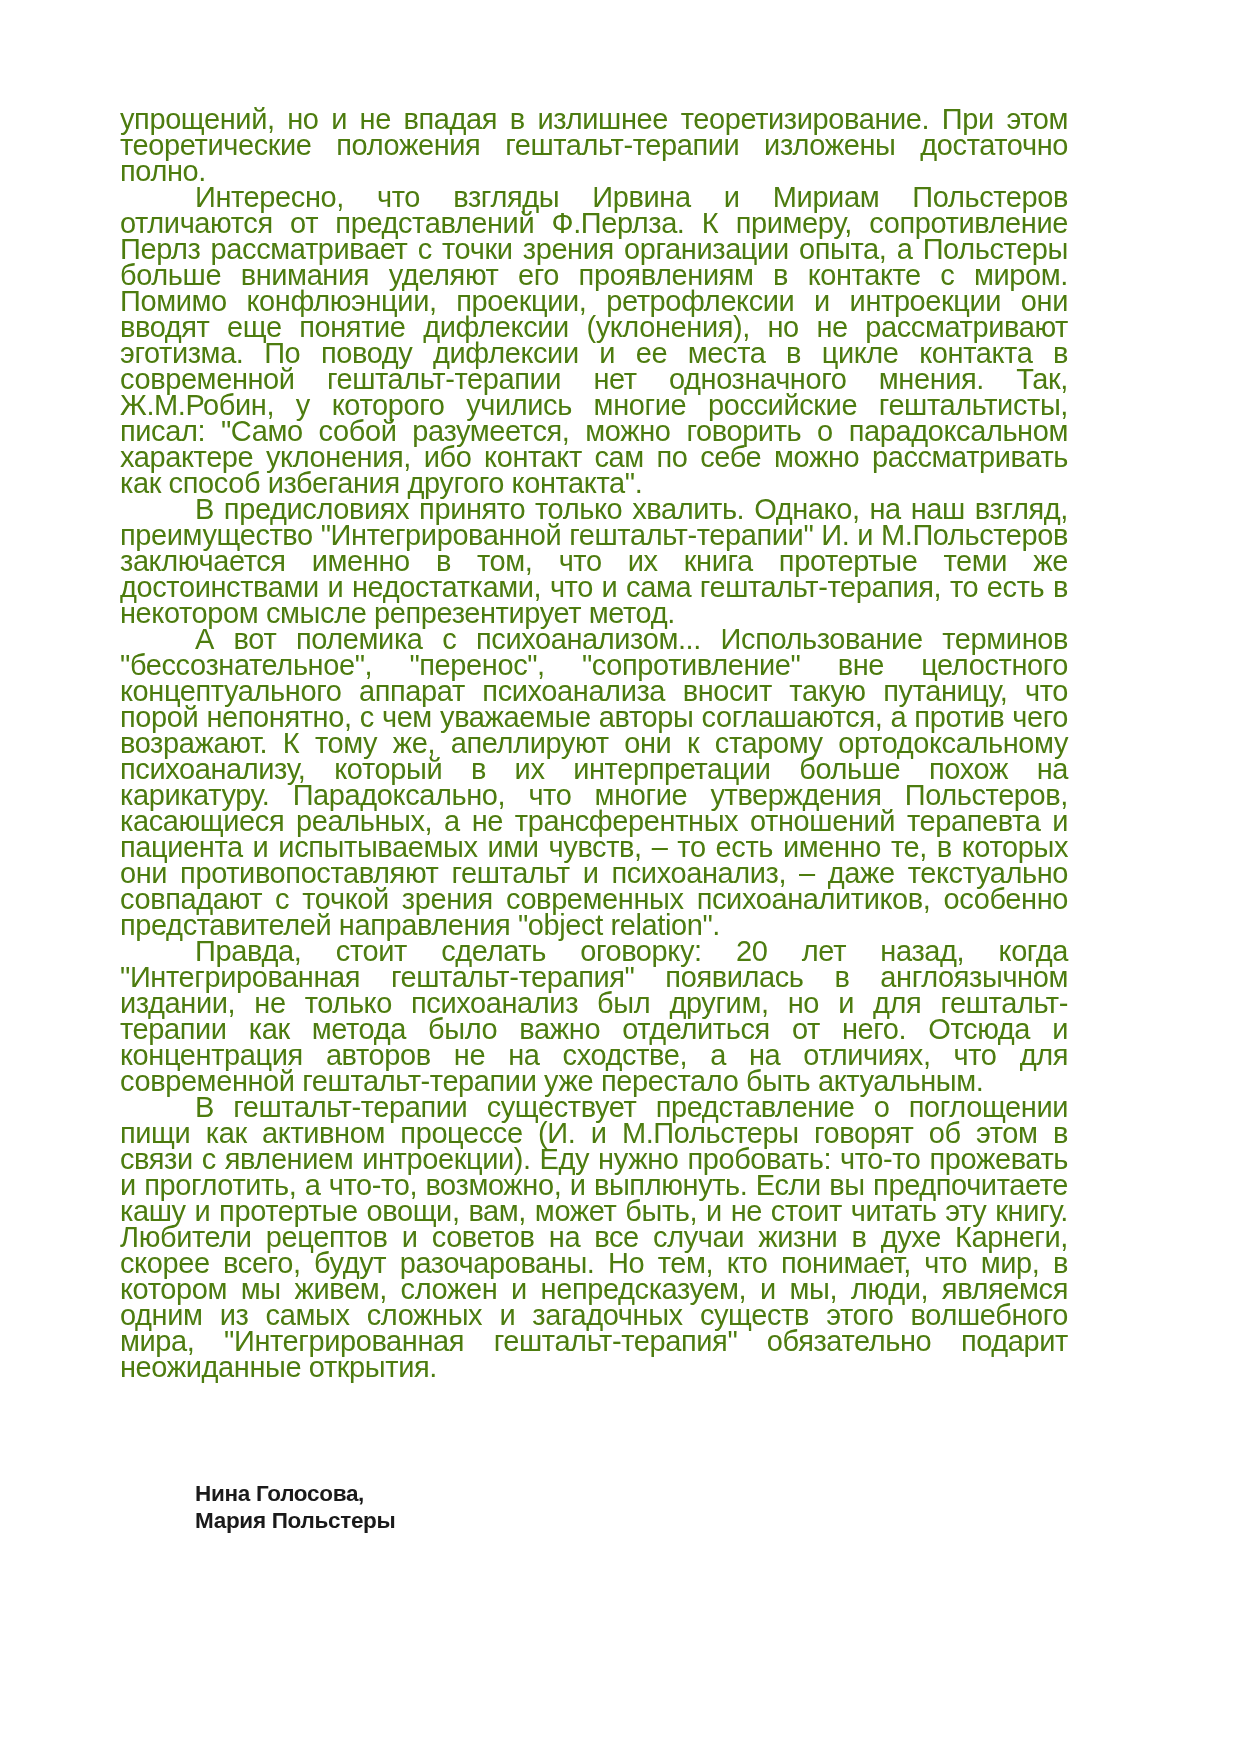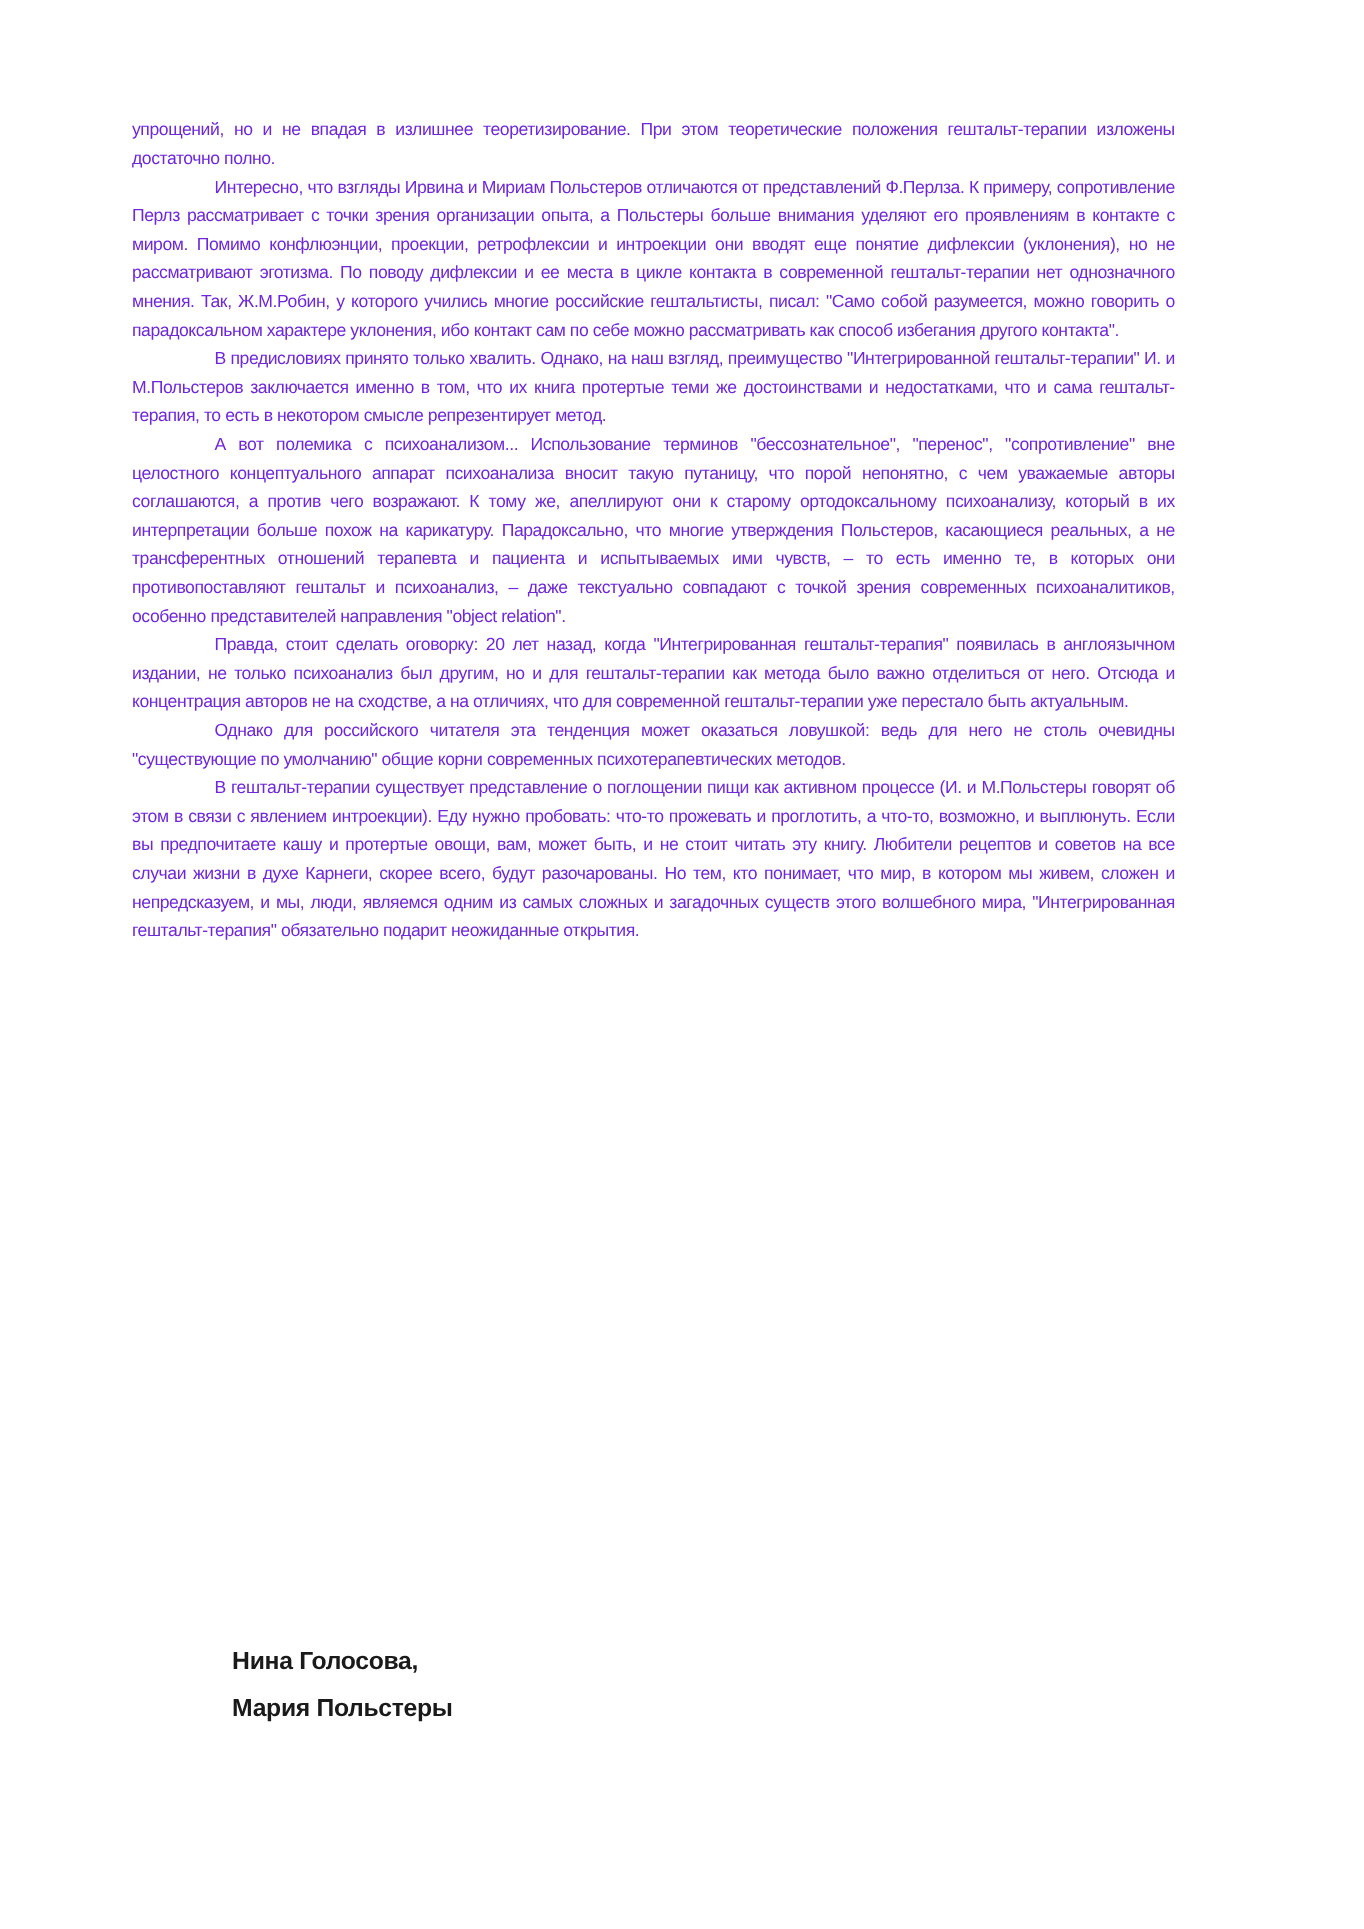--- a/index.html
+++ b/index.html
@@ -12,23 +12,23 @@
       height: 1754px;
       position: relative;
       overflow: hidden;
     }
     .page {
       position: absolute;
       left: 120px;
       top: 106px;
       width: 948px;
       font-family: "Liberation Sans", sans-serif;
-      font-size: 16px;
+      font-size: 29px;
       line-height: 26px;
-      color: #6d28d9;
+      color: #4d7c0f;
       letter-spacing: -0.4px;
       word-spacing: 0px;
     }
     .para {
       margin: 0;
       text-align: justify;
       text-align-last: left;
     }
     .indent {
       text-indent: 75px;
@@ -37,31 +37,30 @@
       position: absolute;
       left: 195px;
       top: 1480px;
       font-family: "Liberation Sans", sans-serif;
       font-weight: bold;
       font-size: 22.5px;
       line-height: 27px;
       color: #1a1a1a;
       letter-spacing: -0.3px;
     }
-    .signature div { margin: 16px; }
+    .signature div { margin: 0; }
   </style>
 </head>
 <body>
 
 <div class="page">
   <p class="para">упрощений, но и не впадая в излишнее теоретизирование. При этом теоретические положения гештальт-терапии изложены достаточно полно.</p>
   <p class="para indent">Интересно, что взгляды Ирвина и Мириам Польстеров отличаются от представлений Ф.Перлза. К примеру, сопротивление Перлз рассматривает с точки зрения организации опыта, а Польстеры больше внимания уделяют его проявлениям в контакте с миром. Помимо конфлюэнции, проекции, ретрофлексии и интроекции они вводят еще понятие дифлексии (уклонения), но не рассматривают эготизма. По поводу дифлексии и ее места в цикле контакта в современной гештальт-терапии нет однозначного мнения. Так, Ж.М.Робин, у которого учились многие российские гештальтисты, писал: "Само собой разумеется, можно говорить о парадоксальном характере уклонения, ибо контакт сам по себе можно рассматривать как способ избегания другого контакта".</p>
   <p class="para indent">В предисловиях принято только хвалить. Однако, на наш взгляд, преимущество "Интегрированной гештальт-терапии" И. и М.Польстеров заключается именно в том, что их книга протертые теми же достоинствами и недостатками, что и сама гештальт-терапия, то есть в некотором смысле репрезентирует метод.</p>
   <p class="para indent">А вот полемика с психоанализом... Использование терминов "бессознательное", "перенос", "сопротивление" вне целостного концептуального аппарат психоанализа вносит такую путаницу, что порой непонятно, с чем уважаемые авторы соглашаются, а против чего возражают. К тому же, апеллируют они к старому ортодоксальному психоанализу, который в их интерпретации больше похож на карикатуру. Парадоксально, что многие утверждения Польстеров, касающиеся реальных, а не трансферентных отношений терапевта и пациента и испытываемых ими чувств, – то есть именно те, в которых они противопоставляют гештальт и психоанализ, – даже текстуально совпадают с точкой зрения современных психоаналитиков, особенно представителей направления "object relation".</p>
   <p class="para indent">Правда, стоит сделать оговорку: 20 лет назад, когда "Интегрированная гештальт-терапия" появилась в англоязычном издании, не только психоанализ был другим, но и для гештальт-терапии как метода было важно отделиться от него. Отсюда и концентрация авторов не на сходстве, а на отличиях, что для современной гештальт-терапии уже перестало быть актуальным.</p>
-  <p class="para indent">Однако для российского читателя эта тенденция может оказаться ловушкой: ведь для него не столь очевидны "существующие по умолчанию" общие корни современных психотерапевтических методов.</p>
   <p class="para indent">В гештальт-терапии существует представление о поглощении пищи как активном процессе (И. и М.Польстеры говорят об этом в связи с явлением интроекции). Еду нужно пробовать: что-то прожевать и проглотить, а что-то, возможно, и выплюнуть. Если вы предпочитаете кашу и протертые овощи, вам, может быть, и не стоит читать эту книгу. Любители рецептов и советов на все случаи жизни в духе Карнеги, скорее всего, будут разочарованы. Но тем, кто понимает, что мир, в котором мы живем, сложен и непредсказуем, и мы, люди, являемся одним из самых сложных и загадочных существ этого волшебного мира, "Интегрированная гештальт-терапия" обязательно подарит неожиданные открытия.</p>
 </div>
 
 <div class="signature">
   <div>Нина Голосова,</div>
   <div>Мария Польстеры</div>
 </div>
 
 </body></html>

